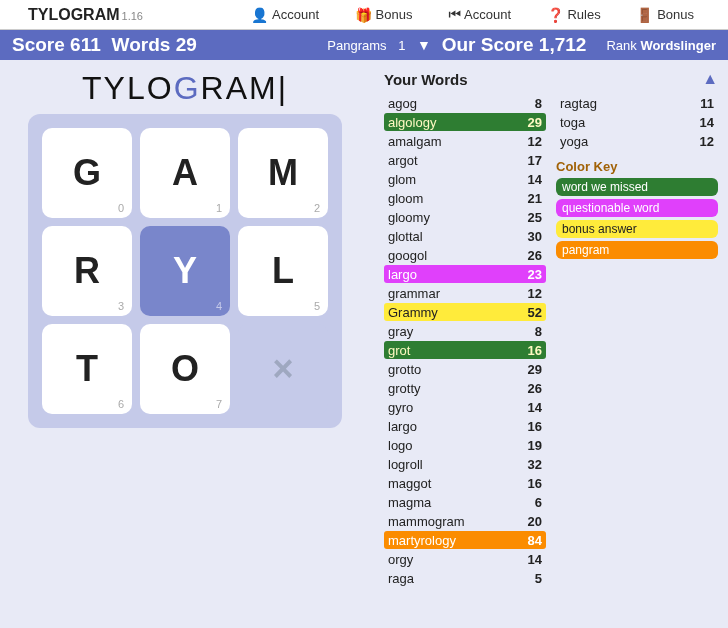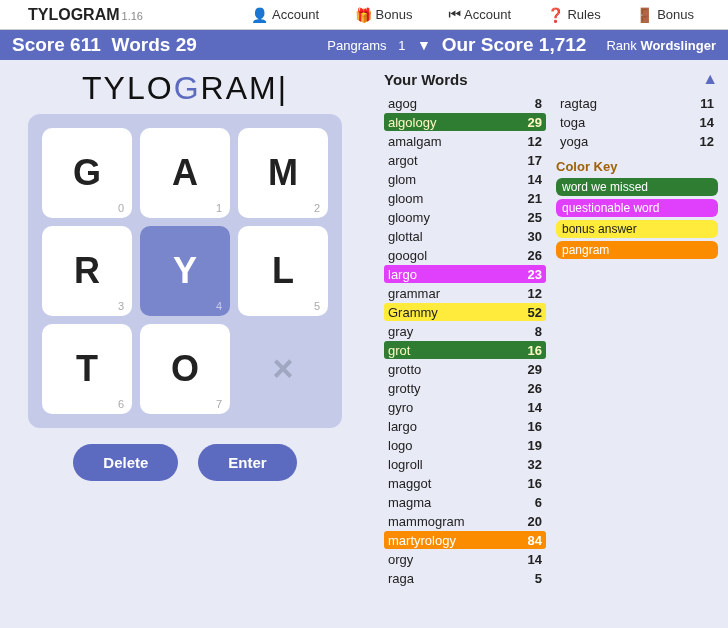--- a/index.html
+++ b/index.html
@@ -334,24 +334,20 @@
       </div>
       <div class="tile">
         <span class="tile-letter">O</span>
         <span class="tile-number">7</span>
       </div>
       <div class="tile disabled">
         <span class="tile-letter">×</span>
       </div>
     </div>
 
-    <div id="button-row">
-      <button class="action-btn">Delete</button>
-      <button class="action-btn">Enter</button>
-    </div>
   </div>
 
   <div id="right-panel">
     <div id="your-words-header">
       <span id="your-words-title">Your Words</span>
       <span id="sort-arrow">▲</span>
     </div>
 
     <div id="words-container">
       <div class="words-col" id="left-words-col">

